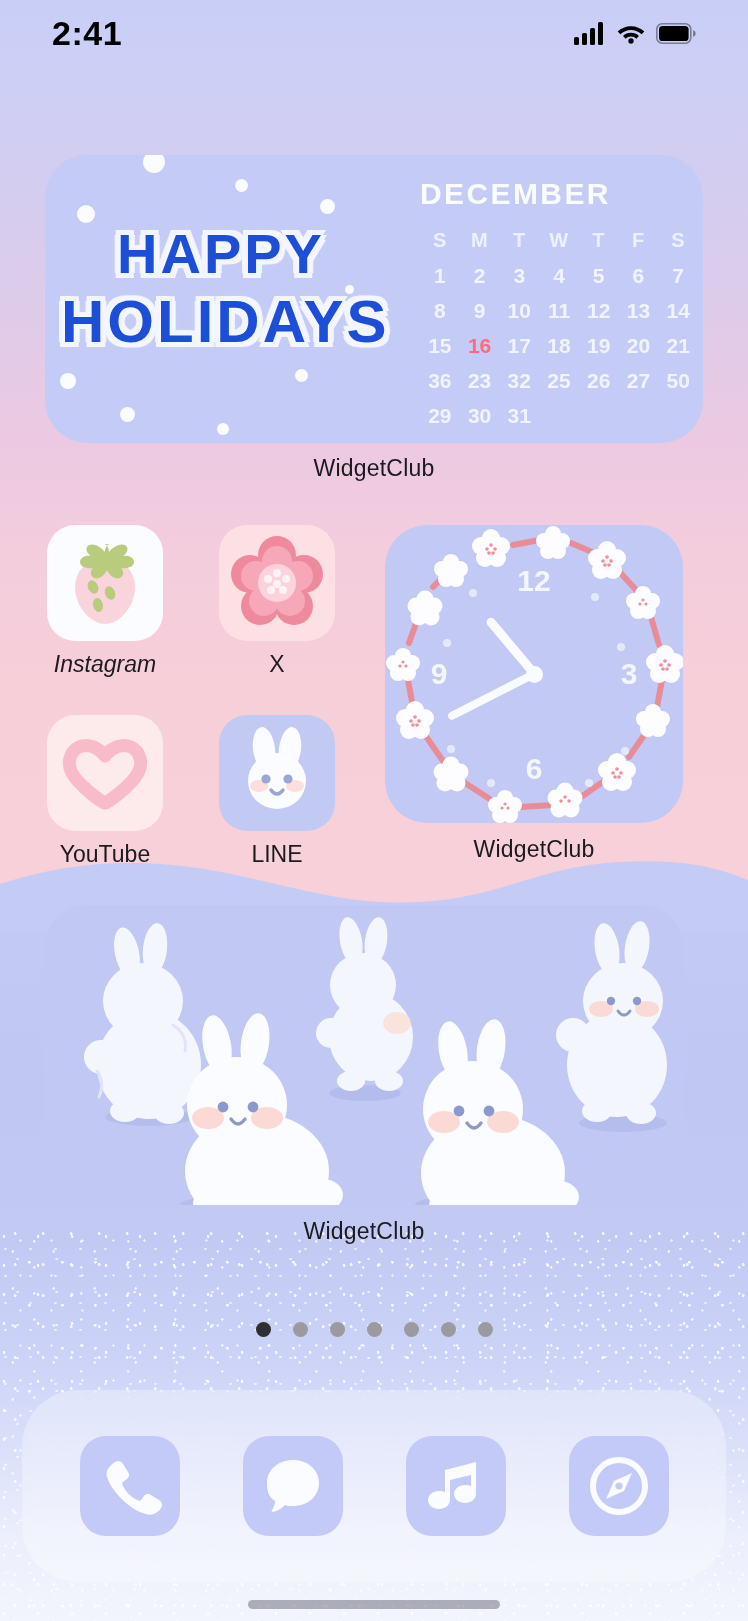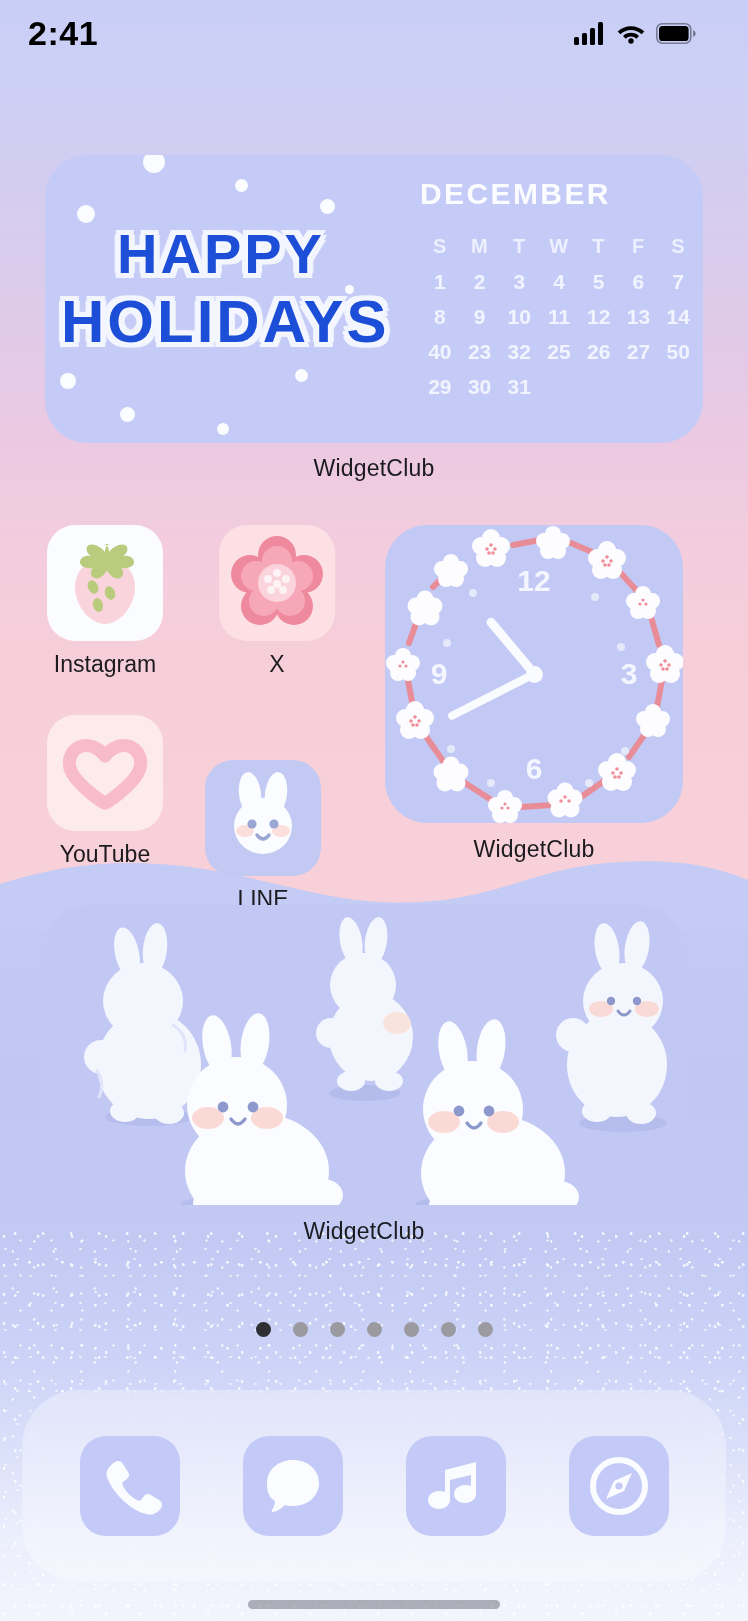--- a/index.html
+++ b/index.html
@@ -51,21 +51,21 @@
       radial-gradient(circle at 66% 30%, rgba(255,255,255,.7) 0 1px, transparent 1.4px);
     background-size: 34px 29px, 41px 37px, 28px 31px, 47px 26px, 33px 43px, 39px 33px, 25px 27px, 31px 35px;
     opacity: .95;
     pointer-events: none;
   }
 
   
   #statusbar {
     position: absolute; left: 0; top: 0; width: 748px; height: 66px;
     display: flex; align-items: center; justify-content: space-between;
-    padding: 0 52px 0 28px;
+    padding: 0 52px 0 52px;
     z-index: 40;
   }
   #clocktext { font-size: 34px; font-weight: 700; color: #000; letter-spacing: .5px; }
   #statusright { display: flex; align-items: center; gap: 10px; }
 
   
   .widget {
     position: absolute;
     border-radius: 42px;
     overflow: hidden;
@@ -97,21 +97,21 @@
       0 0 10px rgba(255,255,255,.55),
       6px 0 0 #f2f5ff, -6px 0 0 #f2f5ff,
       0 5px 0 #f2f5ff, 0 -5px 0 #f2f5ff,
       5px 5px 0 #f2f5ff, -5px 5px 0 #f2f5ff,
       5px -5px 0 #f2f5ff, -5px -5px 0 #f2f5ff;
   }
   #holidaytext .l2 { font-size: 60px; display: block; margin-top: 12px; }
   #calbox { position: absolute; left: 375px; top: 22px; width: 278px; }
   #calmonth {
     color: #fbfcff; font-weight: 800; font-size: 30px;
-    letter-spacing: 2.4px; margin-bottom: 18px;
+    letter-spacing: 2.4px; margin-bottom: 12px;
   }
   .calrow { display: grid; grid-template-columns: repeat(7, 1fr); }
   .calrow > div {
     text-align: center; color: #f1f4ff; font-weight: 700;
     font-size: 21px; line-height: 35px; position: relative;
   }
   .caldow > div { font-size: 20px; opacity: .92; letter-spacing: .5px; }
   .today {
     color: #ff6b7e !important;
   }
@@ -272,42 +272,51 @@
       <div class="calrow">
         <div>8</div>
         <div>9</div>
         <div>10</div>
         <div>11</div>
         <div>12</div>
         <div>13</div>
         <div>14</div>
       </div>
       <div class="calrow">
-        <div>40</div>
+        <div>15</div>
+        <div class="today">16</div>
+        <div>17</div>
+        <div>18</div>
+        <div>19</div>
+        <div>20</div>
+        <div>21</div>
+      </div>
+      <div class="calrow">
+        <div>36</div>
         <div>23</div>
         <div>32</div>
         <div>25</div>
         <div>26</div>
         <div>27</div>
         <div>50</div>
       </div>
       <div class="calrow">
         <div>29</div>
         <div>30</div>
         <div>31</div>
         <div></div>
         <div></div>
         <div></div>
         <div></div>
       </div>
     </div>
   </div>
   <div class="wlabel" style="left:45px; top:455px; width:658px;">WidgetClub</div>
 
-  <div class="app" style="left:47px; top:525px;">
+  <div class="app" style="left:47px; top:525px;font-style:italic;">
     <div class="appicon" style="background:#fbfcff;">
       <svg width="116" height="116" viewBox="0 0 116 116">
         <path d="M58 33c19 0 30 14 30 29 0 20-16 37-30 37S28 82 28 62c0-15 11-29 30-29z" fill="#fad4dc"></path>
         <path d="M57 19c3 0 5 4 5 8 4-5 11-9 16-7 4 2 3 8-2 11 6-1 11 2 11 6 0 5-7 7-13 6 3 3 3 8-1 10-5 2-11-3-13-8-2 5-8 10-13 8-4-2-4-7-1-10-6 1-13-1-13-6 0-4 5-7 11-6-5-3-6-9-2-11 5-2 12 2 16 7 0-4 2-8 5-8z" fill="#b9cb7c"></path>
         <ellipse cx="46" cy="62" rx="5" ry="7" transform="rotate(-25 46 62)" fill="#b9cb7c"></ellipse>
         <ellipse cx="63" cy="68" rx="5" ry="7" transform="rotate(-20 63 68)" fill="#b9cb7c"></ellipse>
         <ellipse cx="51" cy="80" rx="5" ry="7" transform="rotate(-15 51 80)" fill="#b9cb7c"></ellipse>
       </svg>
     </div>
     <div class="applabel">Instagram</div>
@@ -350,21 +359,21 @@
 
   <div class="app" style="left:47px; top:715px;">
     <div class="appicon" style="background:#fdeaea;">
       <svg width="116" height="116" viewBox="0 0 116 116">
         <path d="M58 88c-2 0-26-17-33-30-5-9-3-21 7-26 9-4 19 0 26 9 7-9 17-13 26-9 10 5 12 17 7 26-7 13-31 30-33 30z" fill="none" stroke="#f8bcc8" stroke-width="13" stroke-linejoin="round"></path>
       </svg>
     </div>
     <div class="applabel">YouTube</div>
   </div>
 
-  <div class="app" style="left:205px; top:715px;margin-top:45px;">
+  <div class="app" style="left:219px; top:715px;">
     <div class="appicon" style="background:#c2caf4;">
       <svg width="116" height="116" viewBox="0 0 116 116">
         <g fill="#fbfcff">
           <ellipse cx="45" cy="34" rx="11" ry="22" transform="rotate(-7 45 34)"></ellipse>
           <ellipse cx="71" cy="34" rx="11" ry="22" transform="rotate(7 71 34)"></ellipse>
           <ellipse cx="58" cy="66" rx="29" ry="28"></ellipse>
         </g>
         <ellipse cx="40" cy="71" rx="9" ry="6" fill="#fbd8d4" opacity=".85"></ellipse>
         <ellipse cx="76" cy="71" rx="9" ry="6" fill="#fbd8d4" opacity=".85"></ellipse>
         <circle cx="47" cy="64" r="4.6" fill="#9aa6d3"></circle>

